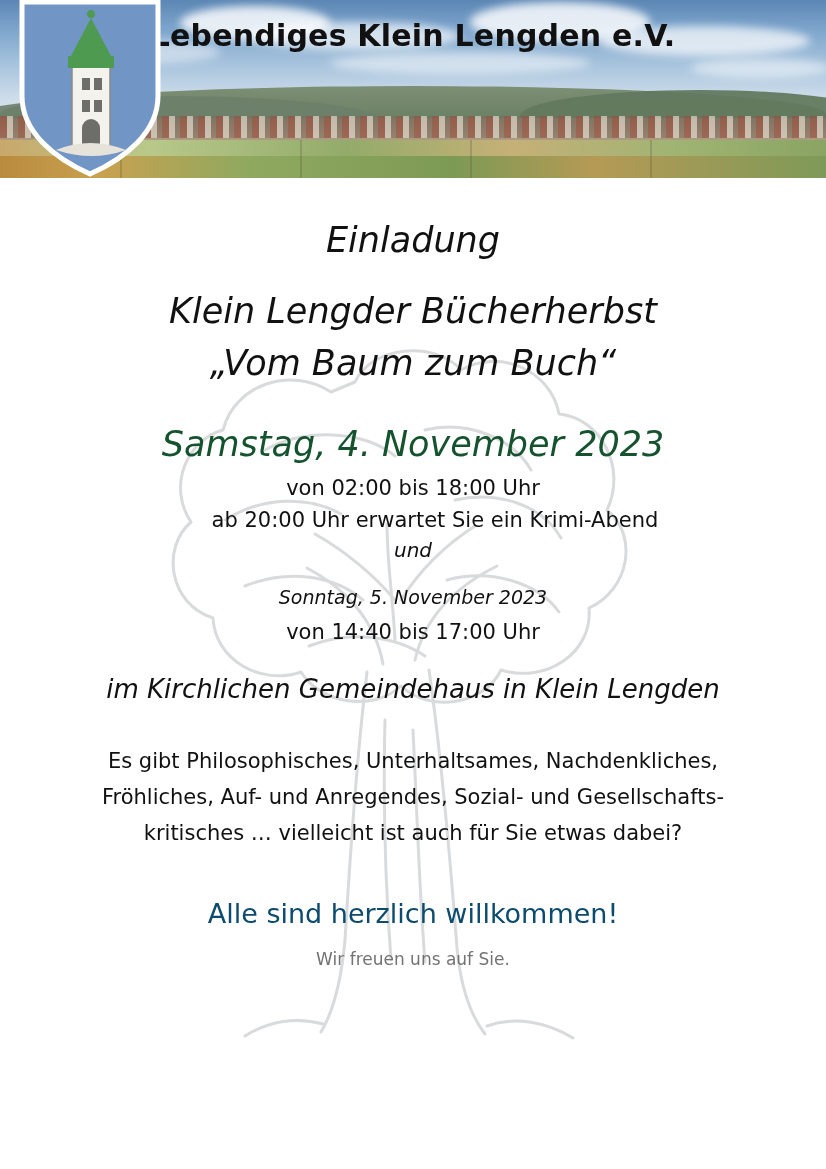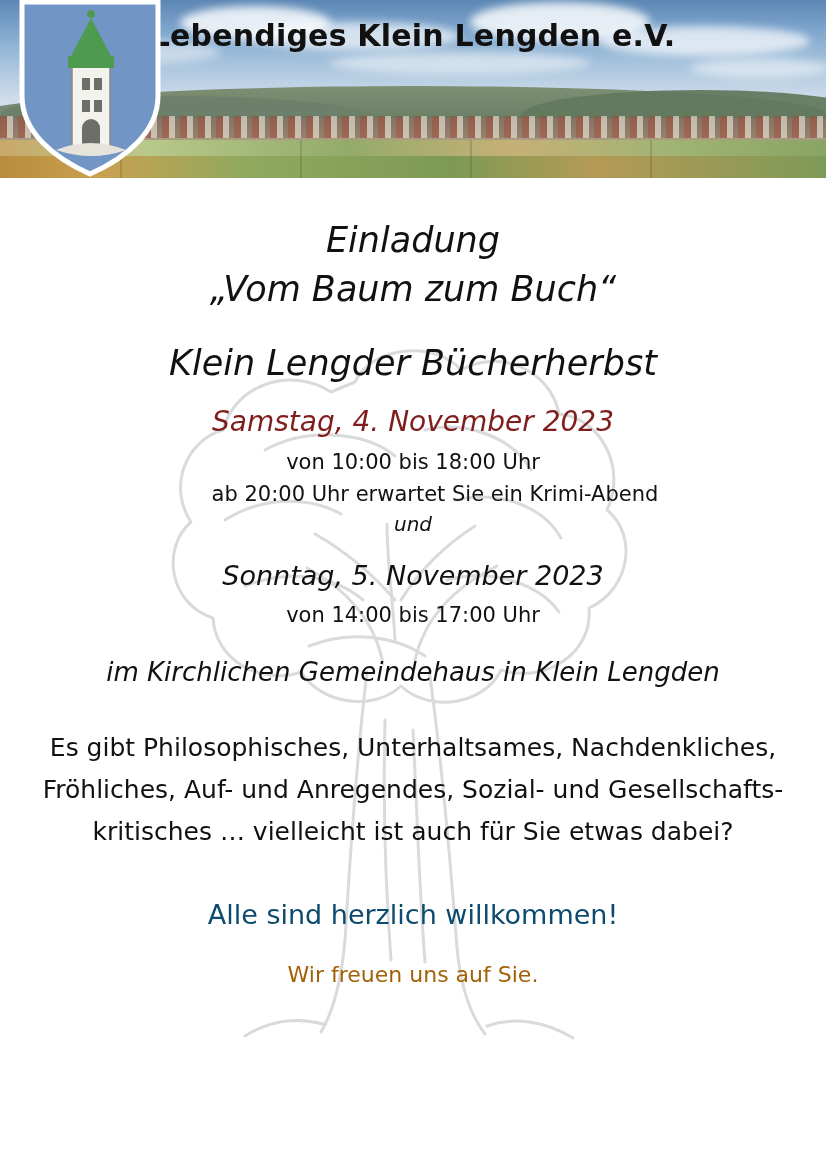--- a/index.html
+++ b/index.html
@@ -161,68 +161,68 @@
   }
   .h-main {
     font-style: italic;
     font-size: 35px;
     margin-top: 28px;
     line-height: 1.32;
     color: #111;
   }
   .date-big {
     font-style: italic;
-    font-size: 28px;
-    margin-top: 19px;
-    color: #7f1d1d;
+    font-size: 35px;
+    margin-top: 38px;
+    color: #14532d;
   }
   .time-line {
     font-size: 21px;
     margin-top: 12px;
     color: #111;
   }
   .time-line2 {
     font-size: 21px;
     margin-top: 8px;
     color: #111;
     padding-left: 44px;
   }
   .und {
     font-style: italic;
     font-size: 20px;
     margin-top: 6px;
     color: #111;
   }
   .date-big2 {
     font-style: italic;
-    font-size: 27px;
+    font-size: 19px;
     margin-top: 24px;
     color: #111;
   }
   .place {
     font-style: italic;
     font-size: 26px;
     margin-top: 30px;
     color: #111;
   }
   .para {
-    font-size: 25px;
+    font-size: 21px;
     line-height: 1.52;
     margin-top: 42px;
     color: #111;
   }
   .welcome {
     font-size: 27px;
     margin-top: 48px;
     color: #0c4a6e;
   }
   .welcome2 {
-    font-size: 22px;
-    margin-top: 32px;
-    color: #a16207;
+    font-size: 17px;
+    margin-top: 20px;
+    color: #737373;
   }
 </style>
 </head>
 <body>
 
 <div class="header">
   <div class="sky"></div>
   <div class="cloud c1"></div>
   <div class="cloud c2"></div>
   <div class="cloud c3"></div>
@@ -299,31 +299,31 @@
 
       <path d="M290 420 C288 500 290 580 296 660"></path>
       <path d="M318 430 C322 510 324 586 330 662"></path>
     </g>
   </svg>
 </div>
 
 <div class="content">
   <p class="ln einladung">Einladung</p>
 
+  <p class="ln h-main">Klein Lengder Bücherherbst</p>
   <p class="ln h-main" style="margin-top:6px;">„Vom Baum zum Buch“</p>
-  <p class="ln h-main">Klein Lengder Bücherherbst</p>
 
   <p class="ln date-big">Samstag, 4. November 2023</p>
-  <p class="ln time-line">von 10:00 bis 18:00 Uhr</p>
+  <p class="ln time-line">von 02:00 bis 18:00 Uhr</p>
   <p class="ln time-line2">ab 20:00 Uhr erwartet Sie ein Krimi-Abend</p>
 
   <p class="ln und">und</p>
 
   <p class="ln date-big2">Sonntag, 5. November 2023</p>
-  <p class="ln time-line">von 14:00 bis 17:00 Uhr</p>
+  <p class="ln time-line">von 14:40 bis 17:00 Uhr</p>
 
   <p class="ln place">im Kirchlichen Gemeindehaus in Klein Lengden</p>
 
   <p class="ln para">Es gibt Philosophisches, Unterhaltsames, Nachdenkliches,</p>
   <p class="ln para" style="margin-top:4px;">Fröhliches, Auf- und Anregendes, Sozial- und Gesellschafts-</p>
   <p class="ln para" style="margin-top:4px;">kritisches … vielleicht ist auch für Sie etwas dabei?</p>
 
   <p class="ln welcome">Alle sind herzlich willkommen!</p>
   <p class="ln welcome2">Wir freuen uns auf Sie.</p>
 </div>

